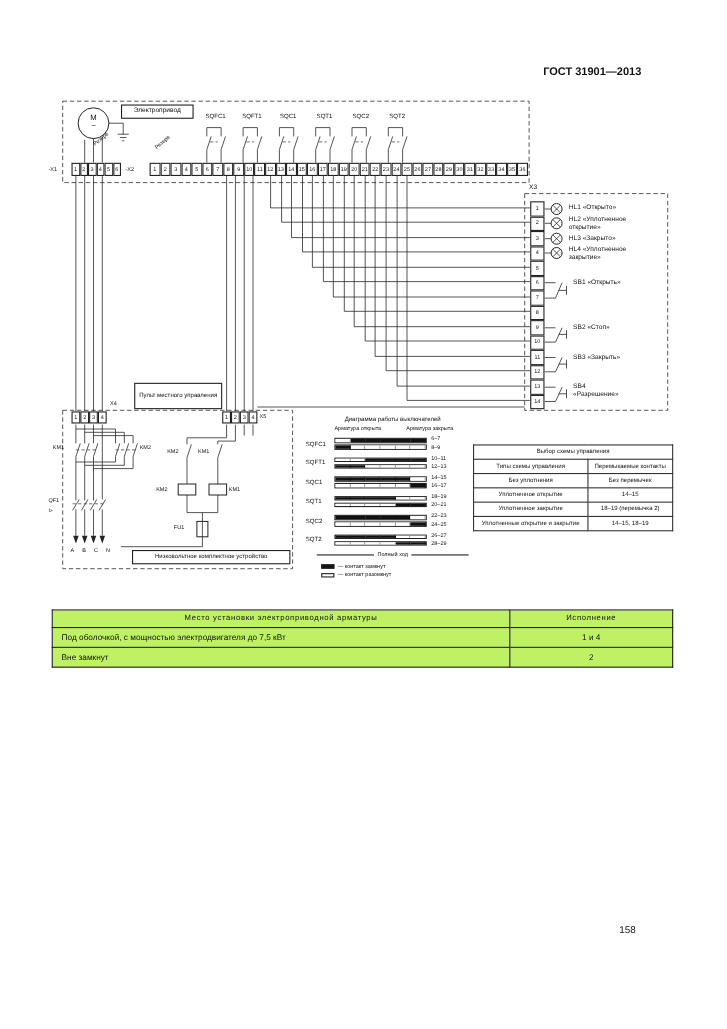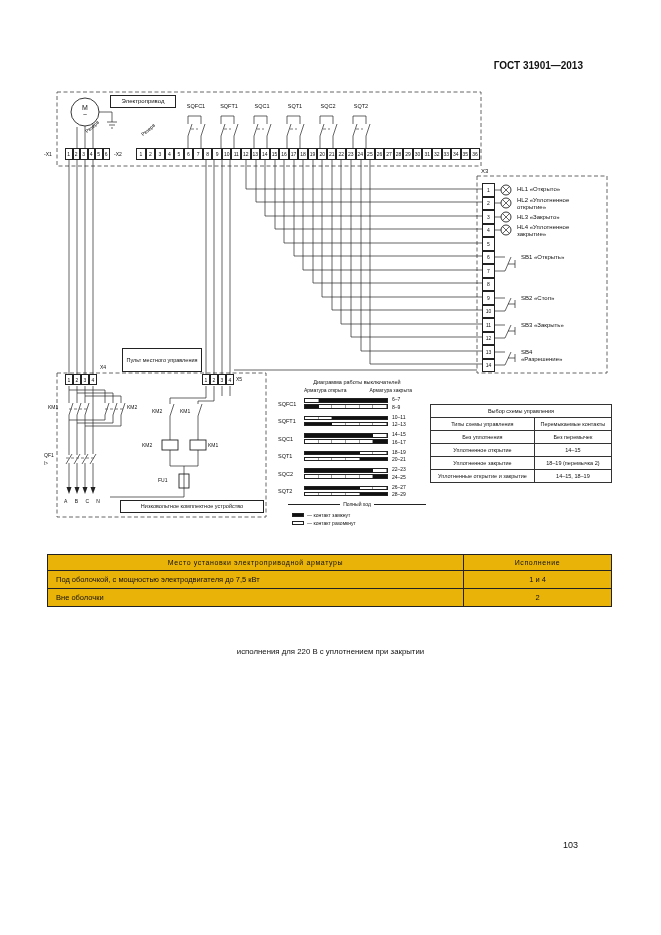--- a/index.html
+++ b/index.html
@@ -51,21 +51,21 @@
   .aline { flex:1; border-top:0.7px solid #222; height:0; }
   .t-legend { margin-top:5px; padding-left:14px; }
   .lg { display:flex; align-items:center; gap:3px; margin-top:2px; }
   .sw { width:12px; height:4px; border:0.5px solid #222; background:#fff; display:inline-block; }
   .sw.on { background:#111; }
 
   #stable { position:absolute; left:430px; top:404px; width:182px; border-collapse:collapse; font-size:5.5px; z-index:3; }
   #stable td { border:0.7px solid #333; padding:3px 2px; text-align:center; vertical-align:middle; background:#fff; }
 
   #ptable { position:absolute; left:47px; top:554px; width:565px; border-collapse:collapse; font-size:7.5px; z-index:3; }
-  #ptable th, #ptable td { border:0.9px solid #222; padding:4px 8px; background:#eab308; }
+  #ptable th, #ptable td { border:0.9px solid #222; padding:4px 8px; background:#bef264; }
   #ptable th { font-weight:normal; font-size:7px; letter-spacing:0.6px; text-align:center; }
   #ptable td.c { text-align:center; width:148px; }
 
   .caption { position:absolute; left:0; right:0; top:646px; text-align:center; font-size:7.8px; line-height:11px; z-index:3; }
 </style>
 </head>
 <body>
 
 <div class="page" data-name="document-page">
 
@@ -490,24 +490,23 @@
     <tbody>
         <tr>
       <th data-name="placement-col1-header">Место установки электроприводной арматуры</th>
       <th data-name="placement-col2-header">Исполнение</th>
     </tr>
     <tr data-name="table-row">
           <td data-name="placement-cell">Под оболочкой, с мощностью электродвигателя до 7,5 кВт</td>
           <td class="c" data-name="placement-cell">1 и 4</td>
         </tr>
     <tr data-name="table-row">
-          <td data-name="placement-cell">Вне оболочки</td>
+          <td data-name="placement-cell">Вне замкнут</td>
           <td class="c" data-name="placement-cell">2</td>
         </tr>
   </tbody>
     </table>
 
   <div class="caption" data-name="figure-caption">
-    <div data-name="figure-caption-line2">исполнения для 220 В с уплотнением при закрытии</div>
   </div>
 
-  <div class="page-number" data-name="page-number">103</div>
+  <div class="page-number" data-name="page-number">158</div>
 </div>
 
 </body></html>

